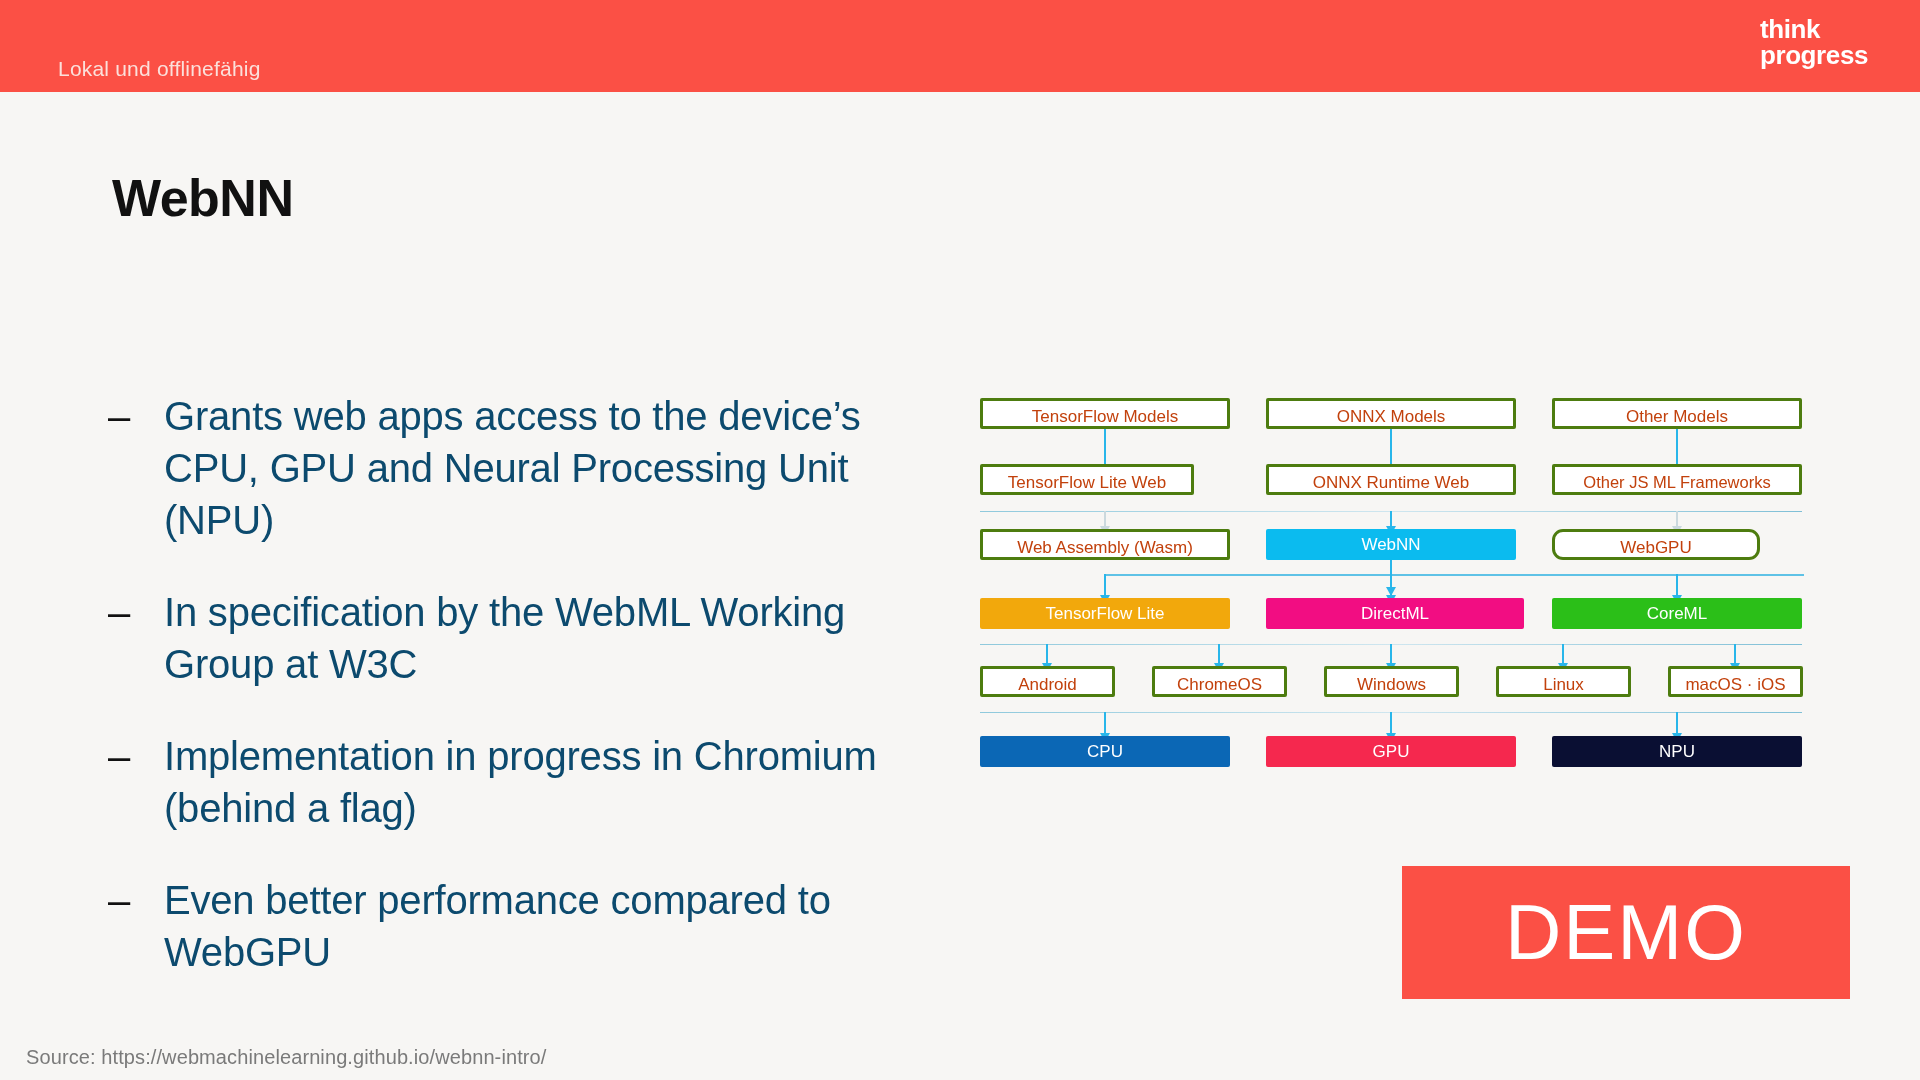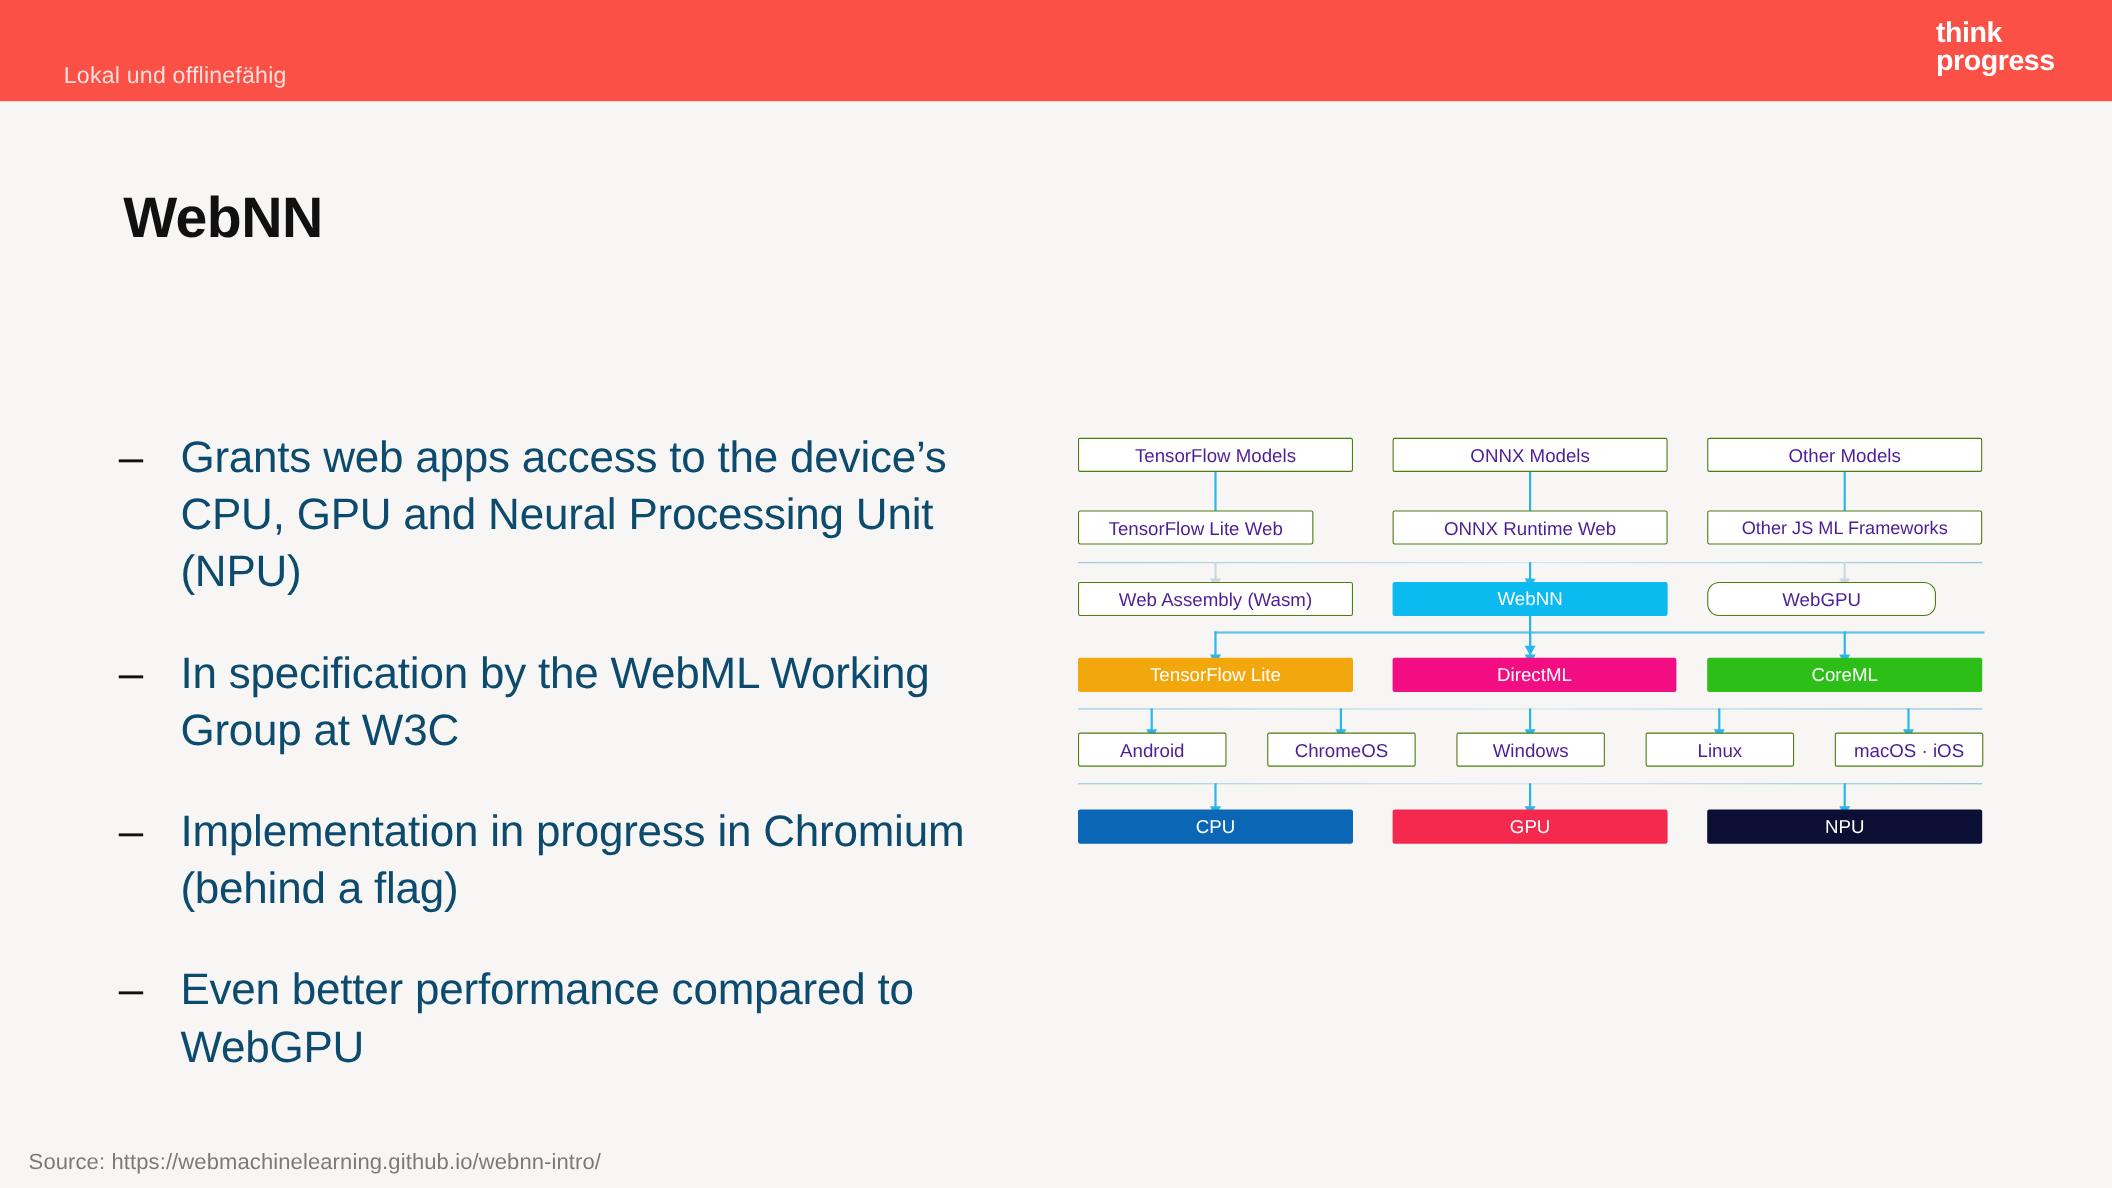--- a/index.html
+++ b/index.html
@@ -53,21 +53,21 @@
   }
 
   
   .diagram { position: absolute; left: 980px; top: 398px; width: 822px; height: 440px; }
   .node {
     position: absolute; height: 31px; line-height: 31px;
     text-align: center; font-size: 17px;
     border-radius: 2px; white-space: nowrap;
   }
   .node.plain {
-    background: #FFFFFF; border: 1px solid #4d7c0f; color: #4c1d95;
+    background: #FFFFFF; border: 3px solid #4d7c0f; color: #c2410c;
   }
   .node.filled { color: #FFFFFF; border: none; }
 
   .divider {
     position: absolute; height: 1px;
     background: linear-gradient(90deg, #8FC9DC 0%, #CFE6EF 50%, #7FBFD6 100%);
   }
 
   .arrow { position: absolute; width: 2px; background: #29B6EA; }
   .arrow::after {
@@ -181,16 +181,19 @@
 
     <div class="arrow" style="left:124px;top:314px;height:22px;"></div>
     <div class="arrow" style="left:410px;top:314px;height:22px;"></div>
     <div class="arrow" style="left:696px;top:314px;height:22px;"></div>
 
     <div class="node filled" style="left:0px;  top:338px; width:250px; background:#0B67B5;">CPU</div>
     <div class="node filled" style="left:286px;top:338px; width:250px; background:#F5284E;">GPU</div>
     <div class="node filled" style="left:572px;top:338px; width:250px; background:#0A0F33;">NPU</div>
   </div>
 
+  <div class="demo-box">
+    <span class="demo-text">DEMO</span>
+  </div>
 
   <div class="footer-source">Source: https://webmachinelearning.github.io/webnn-intro/</div>
 
 </div>
 
 </body></html>

